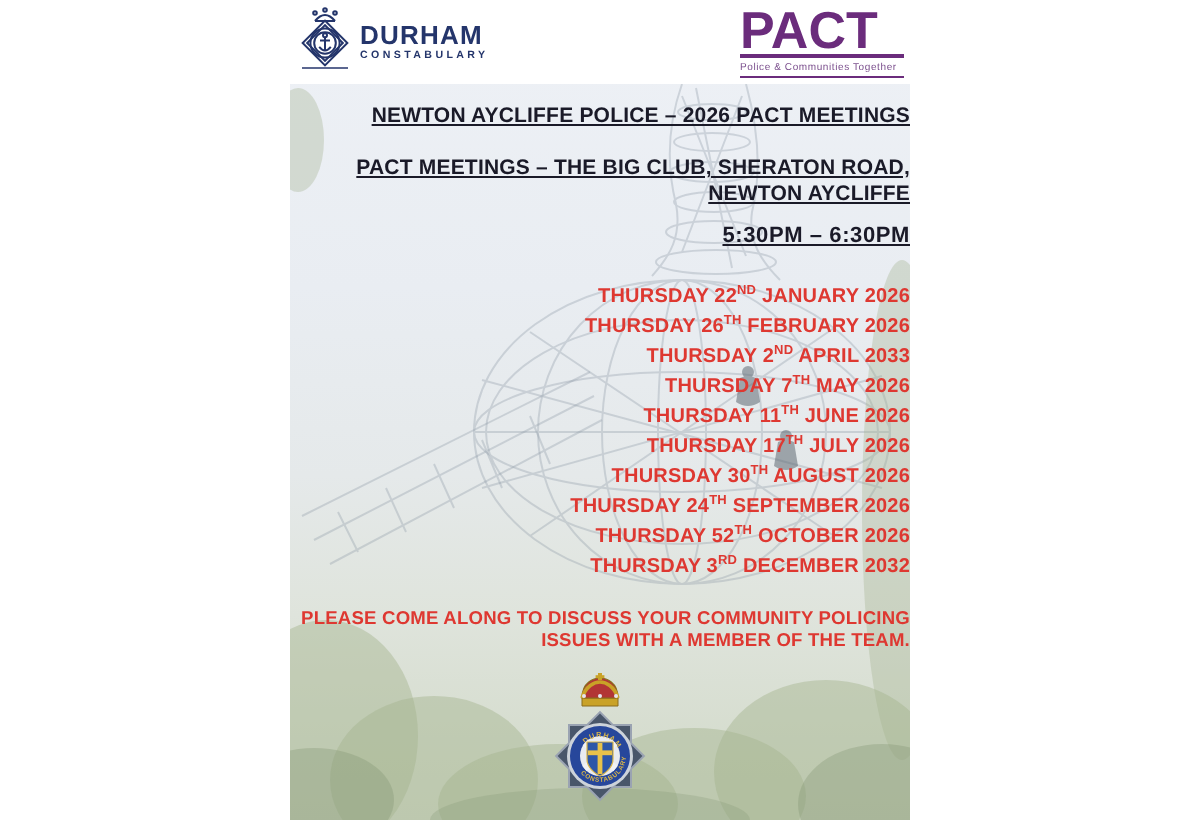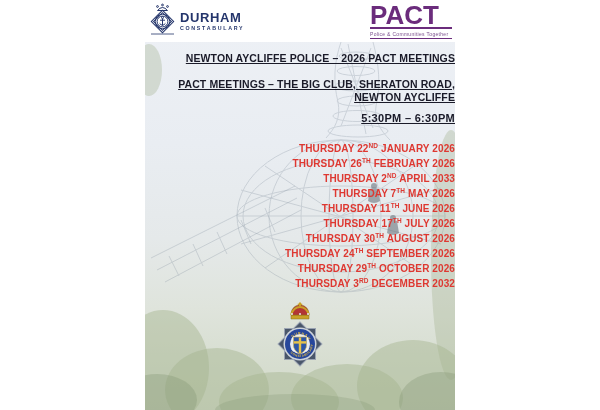--- a/index.html
+++ b/index.html
@@ -148,24 +148,28 @@
 
       <div class="dates">
           <div class="date-row"><span>THURSDAY 22</span><sup>ND</sup><span> JANUARY 2026</span></div>
           <div class="date-row"><span>THURSDAY 26</span><sup>TH</sup><span> FEBRUARY 2026</span></div>
           <div class="date-row"><span>THURSDAY 2</span><sup>ND</sup><span> APRIL 2033</span></div>
           <div class="date-row"><span>THURSDAY 7</span><sup>TH</sup><span> MAY 2026</span></div>
           <div class="date-row"><span>THURSDAY 11</span><sup>TH</sup><span> JUNE 2026</span></div>
           <div class="date-row"><span>THURSDAY 17</span><sup>TH</sup><span> JULY 2026</span></div>
           <div class="date-row"><span>THURSDAY 30</span><sup>TH</sup><span> AUGUST 2026</span></div>
           <div class="date-row"><span>THURSDAY 24</span><sup>TH</sup><span> SEPTEMBER 2026</span></div>
-          <div class="date-row"><span>THURSDAY 29</span><sup>TH</sup><span> OCTOBER 2026</span></div>
+          <div class="date-row"><span>THURSDAY 52</span><sup>TH</sup><span> OCTOBER 2026</span></div>
           <div class="date-row"><span>THURSDAY 3</span><sup>RD</sup><span> DECEMBER 2032</span></div>
         </div>
 
+      <div class="closing">
+        <div>PLEASE COME ALONG TO DISCUSS YOUR COMMUNITY POLICING</div>
+        <div>ISSUES WITH A MEMBER OF THE TEAM.</div>
+      </div>
 
       <div class="badge-wrap">
         <svg width="54" height="70" viewBox="0 0 54 70" aria-hidden="true">
 
           <g>
             <path d="M18 13 h18 v4 h-18 z" fill="#c9a227" stroke="#8a6d1c" stroke-width="0.5"></path>
             <path d="M18 13 C18 5,24 3,27 3 C30 3,36 5,36 13 Z" fill="#b23535" stroke="#8a6d1c" stroke-width="0.6"></path>
             <path d="M18 13 C20 7,24 5,27 5 C30 5,34 7,36 13" fill="none" stroke="#c9a227" stroke-width="1.8"></path>
             <rect x="26" y="0.5" width="2" height="3.5" fill="#c9a227"></rect>
             <rect x="24.8" y="1.6" width="4.4" height="1.4" fill="#c9a227"></rect>

